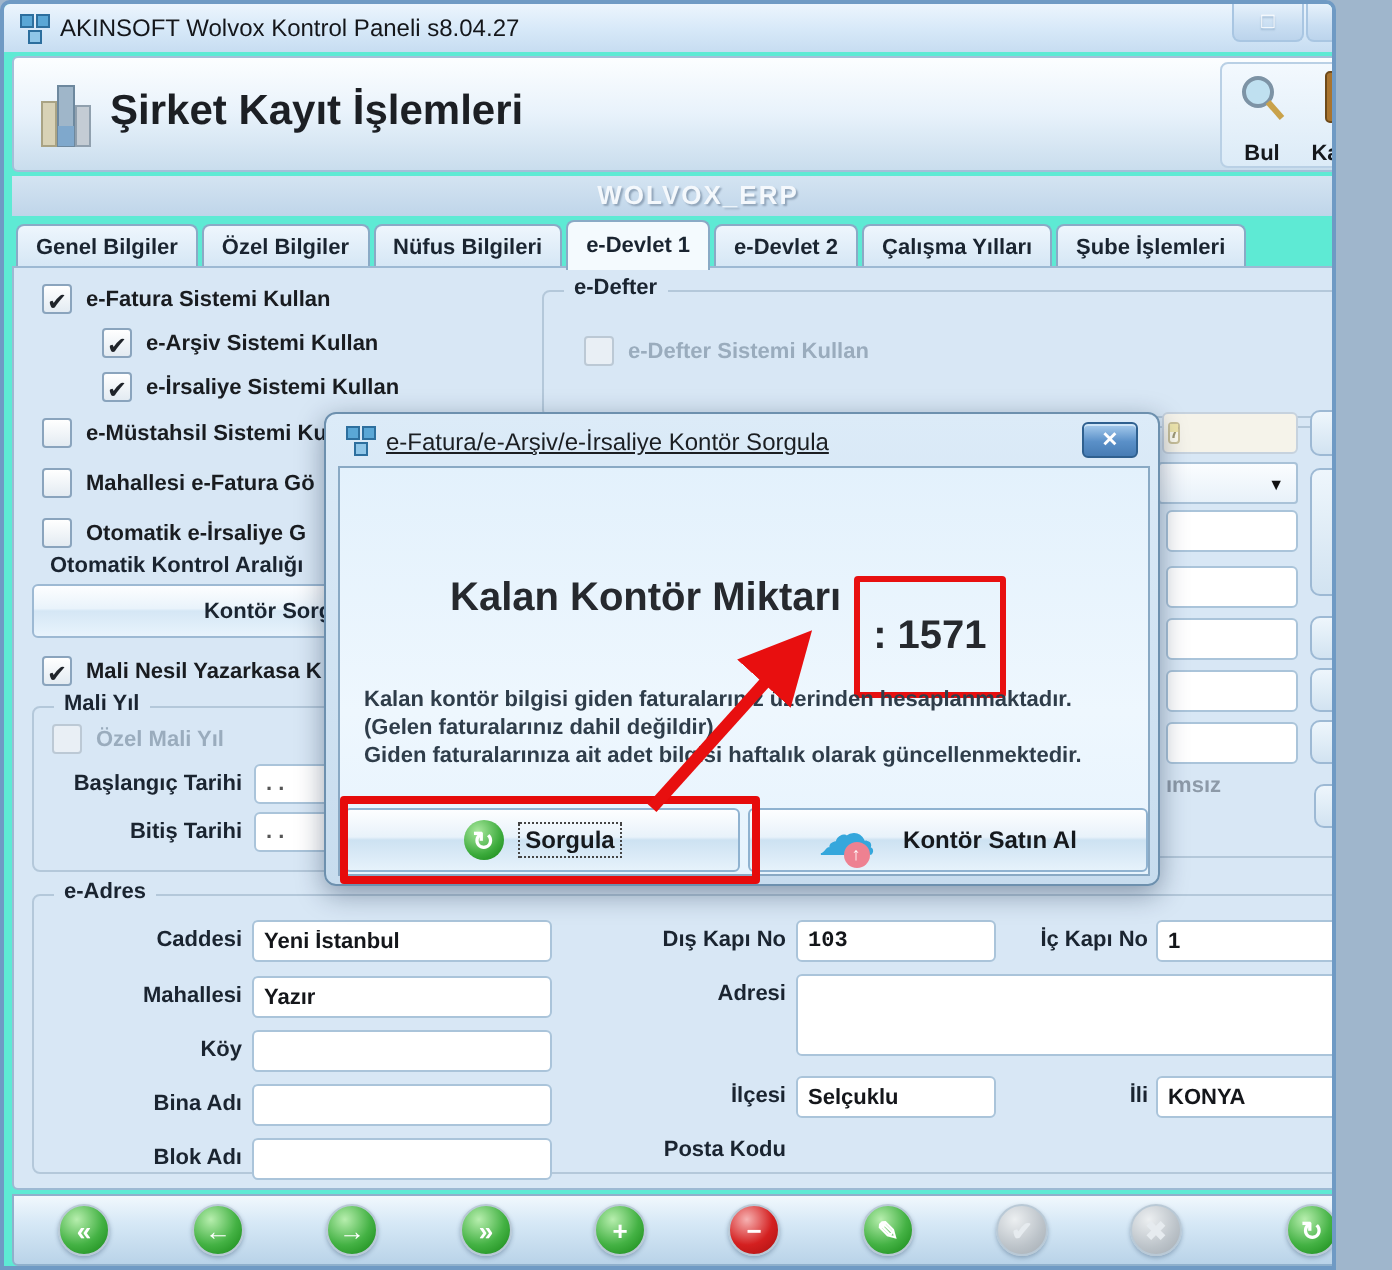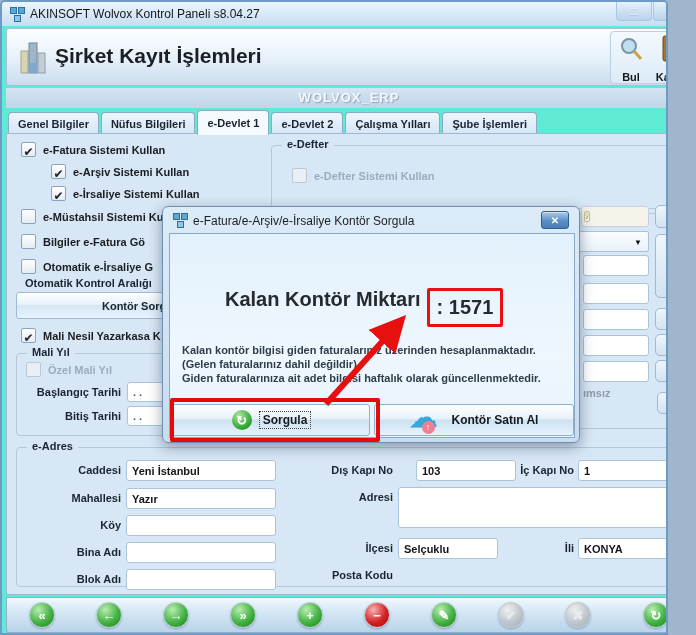--- a/index.html
+++ b/index.html
@@ -69,28 +69,28 @@
            background:linear-gradient(#f1f8fd,#d6e8f6 40%,#b9d3e8);}
   .round{width:26px;height:26px;border-radius:50%;color:#fff;font-size:13px;font-weight:bold;
          display:flex;align-items:center;justify-content:center;border:1px solid #b9c9d6;
          box-shadow:0 1px 2px rgba(40,70,100,.35);}
   .round.green{background:radial-gradient(circle at 35% 28%,#b7eeae,#44b244 55%,#148514);}
   .round.red{background:radial-gradient(circle at 35% 28%,#f6b2b2,#d42020 55%,#a80f0f);}
   .round.gray{background:radial-gradient(circle at 35% 28%,#eceff1,#bcc3c9 60%,#a3abb2);color:#e6ebef;}
   
   #dialog{left:160px;top:204px;width:418px;height:237px;z-index:30;border:1px solid #6d90ae;border-radius:6px;
           background:linear-gradient(#dcebf8,#c7dcee);box-shadow:0 4px 14px rgba(10,30,60,.4);}
-  #dlg-title{left:10px;top:7px;font-size:12px;color:#1b1e22;}
+  #dlg-title{left:10px;top:7px;font-size:12px;color:#1b1e22;text-decoration:underline;}
   #dlg-close{left:378px;top:4px;width:28px;height:18px;border:1px solid #2f608f;border-radius:3px;
              background:linear-gradient(#a9cdee,#5a90c8 55%,#477cb4);color:#fff;font-size:10px;
              font-weight:bold;text-align:center;line-height:17px;box-shadow:inset 0 1px 0 #cfe5f7;}
   #dlg-body{left:6px;top:26px;width:406px;height:205px;border:1px solid #89a9c4;
             background:linear-gradient(#e3f1fc,#eef7fe 60%,#e6f3fd);}
   #dlg-main{left:55px;top:54px;display:flex;align-items:flex-start;font-size:20px;font-weight:bold;color:#26292e;}
-  #dlg-value{border:3px solid #e81010;border-radius:2px;padding:5px 7px;margin-left:6px;}
+  #dlg-value{border:3px solid #e81010;border-radius:2px;padding:16px 7px;margin-left:6px;}
   .infoline{left:12px;font-size:11px;font-weight:bold;color:#2f3d4a;white-space:nowrap;}
   .dlgbtn{top:170px;height:32px;display:flex;align-items:center;justify-content:center;gap:8px;
           background:linear-gradient(#fdfeff,#e8f2fa 45%,#cde2f2 50%,#e6f2fb);
           border:1px solid #8fb2d0;border-radius:3px;font-size:12px;font-weight:bold;color:#16191d;}
   .focuslbl{outline:1px dotted #444;padding:1px 3px;}
   .refico{width:20px;height:20px;border-radius:50%;color:#fff;font-size:13px;font-weight:bold;
           display:flex;align-items:center;justify-content:center;
           background:radial-gradient(circle at 35% 28%,#a9e89e,#3cab3c 60%,#128112);}
   .cloudwrap{position:relative;width:34px;height:26px;}
   .cloudwrap .cl{position:absolute;left:0;top:-6px;font-size:28px;color:#35a7dc;}
@@ -142,20 +142,21 @@
         </svg>
         <span class="fclabel">Kapat</span>
       </div>
     </div>
   </div>
 
   <div id="wstrip" class="abs">WOLVOX_ERP</div>
 
   <div id="tabs" class="abs">
     <div class="tab">Genel Bilgiler</div>
+    <div class="tab">Özel Bilgiler</div>
     <div class="tab">Nüfus Bilgileri</div>
     <div class="tab active">e-Devlet 1</div>
     <div class="tab">e-Devlet 2</div>
     <div class="tab">Çalışma Yılları</div>
     <div class="tab">Şube İşlemleri</div>
   </div>
 
   <div id="content" class="abs">
 
     <div class="abs cbrow" style="left:14px;top:8px">
@@ -169,21 +170,21 @@
     <div class="abs cbrow" style="left:44px;top:52px">
       <span class="cbox"><i>✔</i></span>
       <span class="cblabel">e-İrsaliye Sistemi Kullan</span>
     </div>
     <div class="abs cbrow" style="left:14px;top:75px">
       <span class="cbox"></span>
       <span class="cblabel">e-Müstahsil Sistemi Kullan</span>
     </div>
     <div class="abs cbrow" style="left:14px;top:100px">
       <span class="cbox"></span>
-      <span class="cblabel">Bilgiler e-Fatura Gö</span>
+      <span class="cblabel">Mahallesi e-Fatura Gö</span>
     </div>
     <div class="abs cbrow" style="left:14px;top:125px">
       <span class="cbox"></span>
       <span class="cblabel">Otomatik e-İrsaliye G</span>
     </div>
     <div class="abs lbl" style="left:18px;top:143px">Otomatik Kontrol Aralığı</div>
     <div class="abs btn7" style="left:9px;top:158px;width:252px;height:27px;line-height:26px">Kontör Sorgula</div>
     <div class="abs cbrow" style="left:14px;top:194px">
       <span class="cbox"><i>✔</i></span>
       <span class="cblabel">Mali Nesil Yazarkasa K</span>
@@ -236,21 +237,21 @@
       <div class="abs lbl r" style="left:10px;top:44px;width:94px">Mahallesi</div>
       <input class="abs field" style="left: 109px; top: 40px; width: 150px; height: 21px;" value="Yazır">
       <div class="abs lbl r" style="left:10px;top:71px;width:94px">Köy</div>
       <input class="abs field" style="left: 109px; top: 67px; width: 150px; height: 21px;">
       <div class="abs lbl r" style="left:10px;top:98px;width:94px">Bina Adı</div>
       <input class="abs field" style="left: 109px; top: 94px; width: 150px; height: 21px;">
       <div class="abs lbl r" style="left:10px;top:125px;width:94px">Blok Adı</div>
       <input class="abs field" style="left: 109px; top: 121px; width: 150px; height: 21px;">
 
       <div class="abs lbl r" style="left:296px;top:16px;width:80px">Dış Kapı No</div>
-      <input class="abs field" style="left: 399px; top: 12px; width: 100px; height: 21px;" value="103">
+      <input class="abs field" style="left: 381px; top: 12px; width: 100px; height: 21px; font-family: Liberation Mono, monospace;" value="103">
       <div class="abs lbl r" style="left:471px;top:16px;width:86px">İç Kapı No</div>
       <input class="abs field" style="left: 561px; top: 12px; width: 107px; height: 21px;" value="1">
       <div class="abs lbl r" style="left:296px;top:43px;width:80px">Adresi</div>
       <textarea class="abs tarea" style="left: 381px; top: 39px; width: 287px; height: 41px; resize: none;"></textarea>
       <span class="scr" style="left:652px;top:42px">▲</span>
       <span class="scr" style="left:652px;top:66px">▼</span>
       <div class="abs lbl r" style="left:296px;top:94px;width:80px">İlçesi</div>
       <input class="abs field" style="left: 381px; top: 90px; width: 100px; height: 21px;" value="Selçuklu">
       <div class="abs lbl r" style="left:511px;top:94px;width:46px">İli</div>
       <input class="abs field" style="left: 561px; top: 90px; width: 107px; height: 21px;" value="KONYA">

